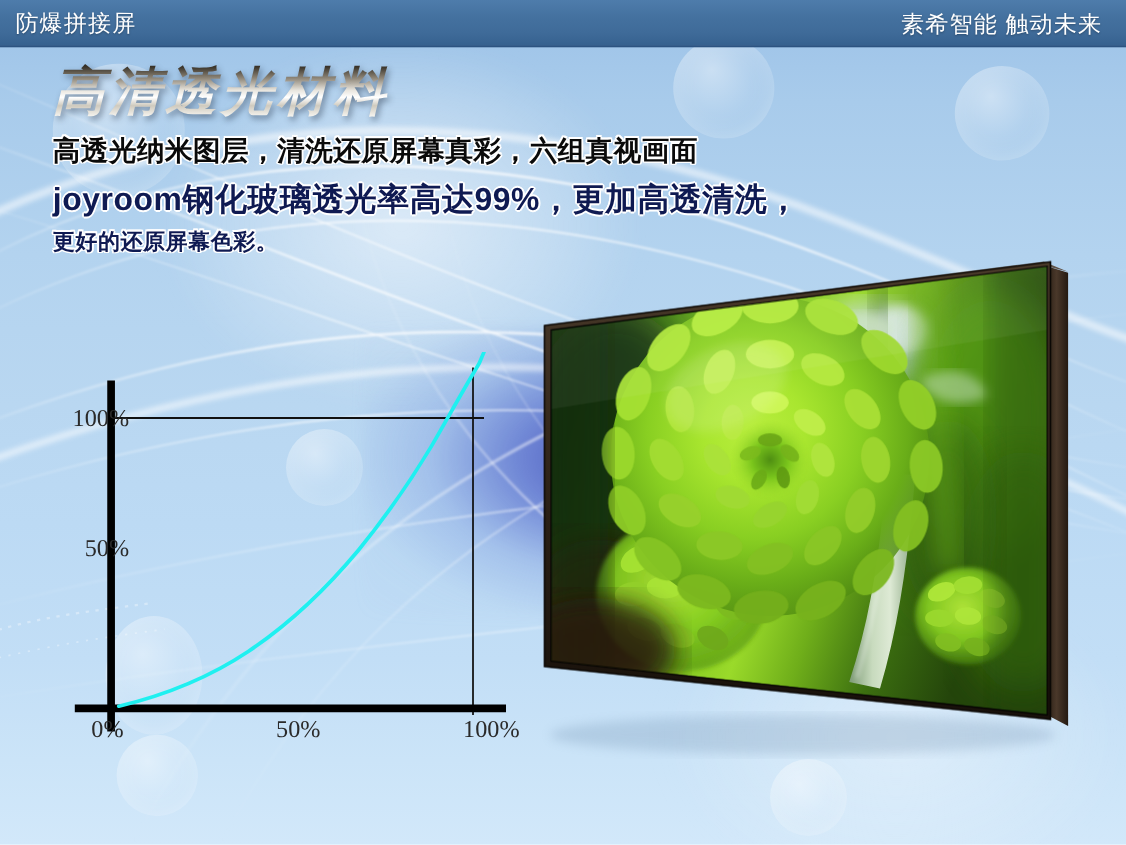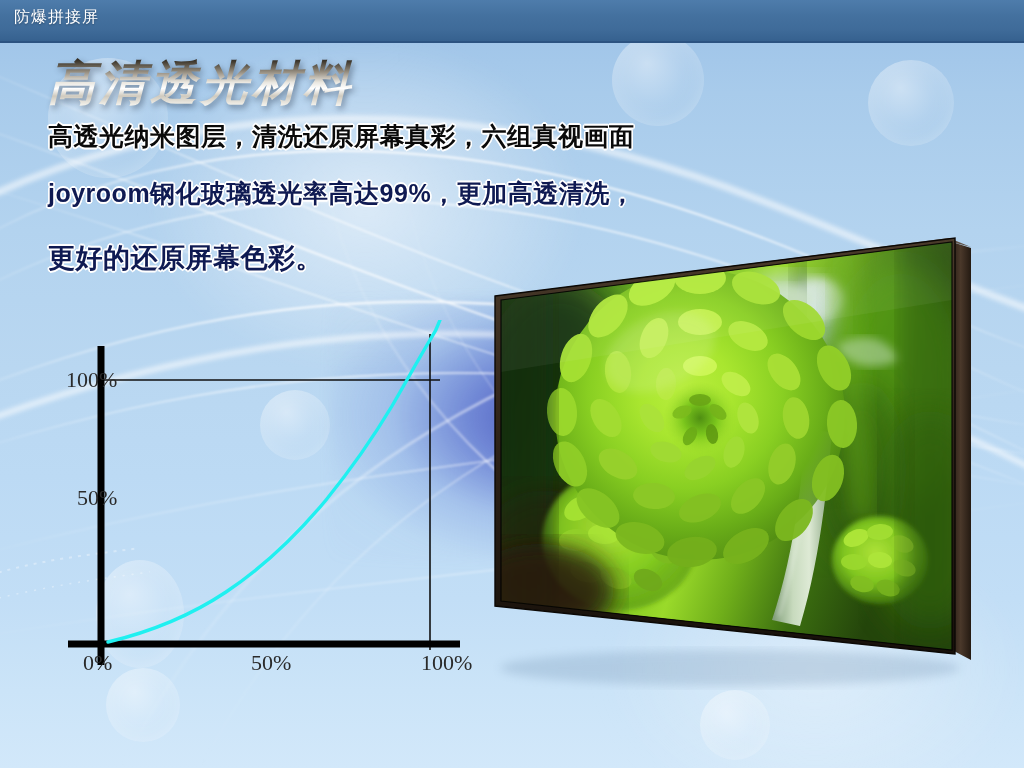--- a/index.html
+++ b/index.html
@@ -73,21 +73,21 @@
     width: 1024px; height: 43px;
     background: linear-gradient(180deg, #4e7cab 0%, #44719f 38%, #3f6b99 72%, #36618f 100%);
     border-bottom: 2px solid #2c5381;
     box-sizing: border-box;
     z-index: 30;
   }
   #topbar .bar-title {
     position: absolute;
     left: 14px; top: 7px;
     color: #ffffff;
-    font-size: 16px;
+    font-size: 21px;
     letter-spacing: 1px;
     text-shadow: 0 1px 2px rgba(0,0,0,0.30);
     white-space: nowrap;
   }
   #topbar .bar-slogan {
     position: absolute;
     right: 22px; top: 8px;
     color: #ffffff;
     font-size: 21px;
     letter-spacing: 1px;
@@ -133,39 +133,38 @@
     left: 48px; top: 120px;
     font-size: 25px;
     color: #0a0a0a;
     text-shadow:
       -1.6px 0 0 #ffffff,  1.6px 0 0 #ffffff,
        0 -1.6px 0 #ffffff, 0 1.6px 0 #ffffff,
       -1.2px -1.2px 0 #ffffff, 1.2px -1.2px 0 #ffffff,
       -1.2px 1.2px 0 #ffffff, 1.2px 1.2px 0 #ffffff;
   }
   #copy-line2 {
-    left: 48px; top: 177px;
-    font-size: 25px;
+    left: 48px; top: 162px;
+    font-size: 29px;
     color: #0f1a52;
     text-shadow:
       -1.6px 0 0 #ffffff,  1.6px 0 0 #ffffff,
        0 -1.6px 0 #ffffff, 0 1.6px 0 #ffffff,
       -1.2px -1.2px 0 #ffffff, 1.2px -1.2px 0 #ffffff,
       -1.2px 1.2px 0 #ffffff, 1.2px 1.2px 0 #ffffff;
   }
   #copy-line3 {
     left: 48px; top: 206px;
-    font-size: 27px;
+    font-size: 20px;
     color: #0f1a52;
     text-shadow:
       -1.6px 0 0 #ffffff,  1.6px 0 0 #ffffff,
        0 -1.6px 0 #ffffff, 0 1.6px 0 #ffffff,
       -1.2px -1.2px 0 #ffffff, 1.2px -1.2px 0 #ffffff,
       -1.2px 1.2px 0 #ffffff, 1.2px 1.2px 0 #ffffff;
-    margin-top: 34px;
   }
 
   
   #chart {
     position: absolute;
     left: 0; top: 320px;
     width: 500px; height: 380px;
     z-index: 15;
   }
   #chart svg { position: absolute; inset: 0; }
@@ -247,20 +246,21 @@
       </g>
       <g fill="none" opacity="0.35">
         <path d="M-10,575 C40,560 80,556 140,548" stroke="#ffffff" stroke-width="2" stroke-dasharray="3 6"></path>
         <path d="M-10,600 C50,586 90,580 150,572" stroke="#ffffff" stroke-width="1.5" stroke-dasharray="2 7"></path>
       </g>
     </svg>
   </div>
 
   <div id="topbar">
     <div class="bar-title">防爆拼接屏</div>
+    <div class="bar-slogan">素希智能  触动未来</div>
   </div>
 
   <div id="headline">高清透光材料</div>
 
   <div class="copy" id="copy-line1">高透光纳米图层，清洗还原屏幕真彩，六组真视画面</div>
   <div class="copy" id="copy-line2">joyroom钢化玻璃透光率高达99%，更加高透清洗，</div>
   <div class="copy" id="copy-line3">更好的还原屏幕色彩。</div>
 
   <div id="chart">
     <svg viewBox="0 0 500 380" preserveAspectRatio="none">

